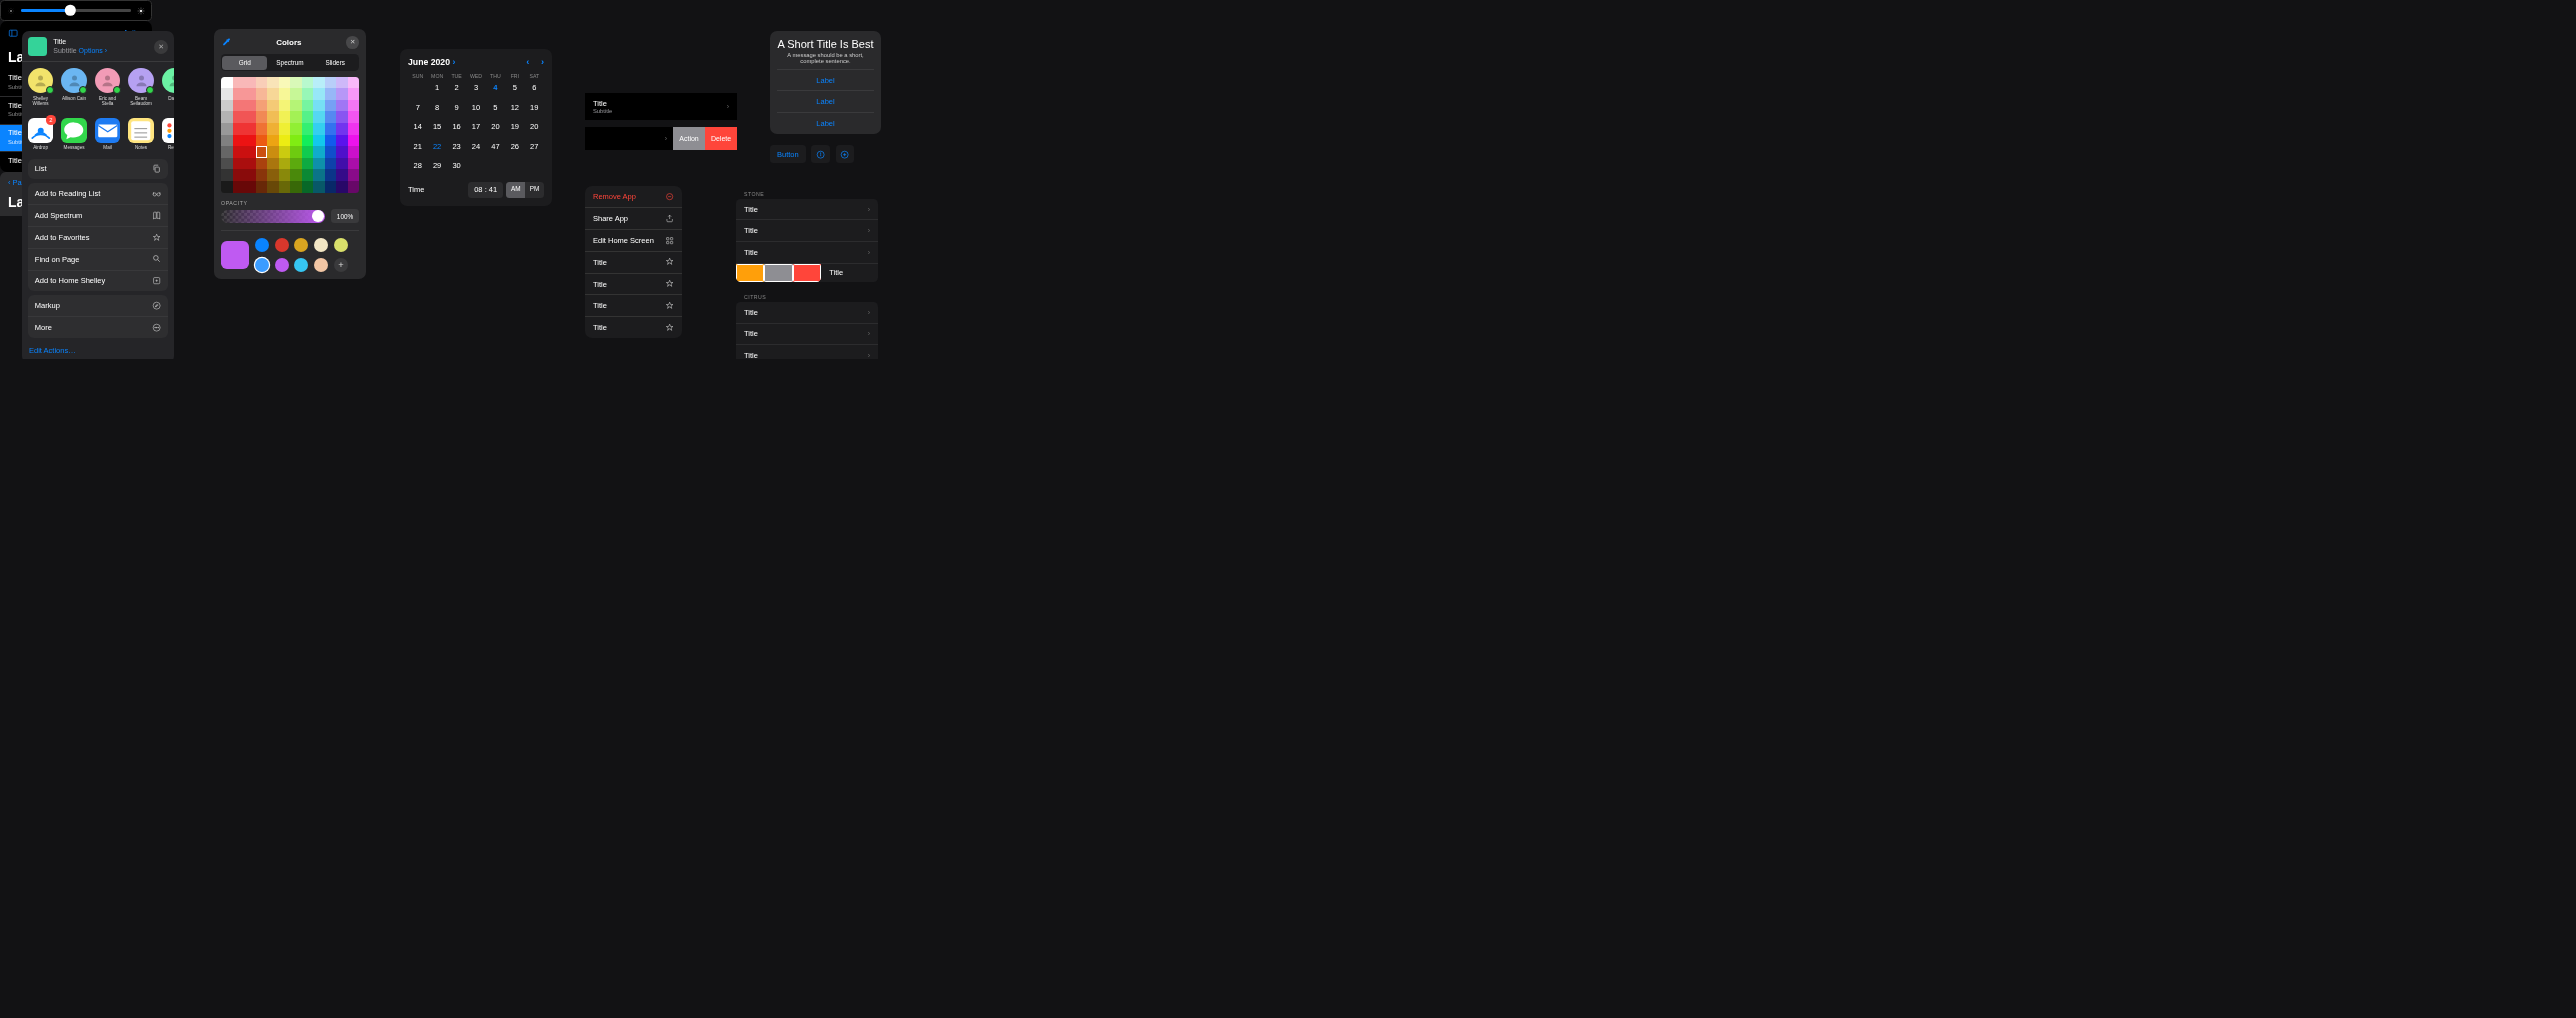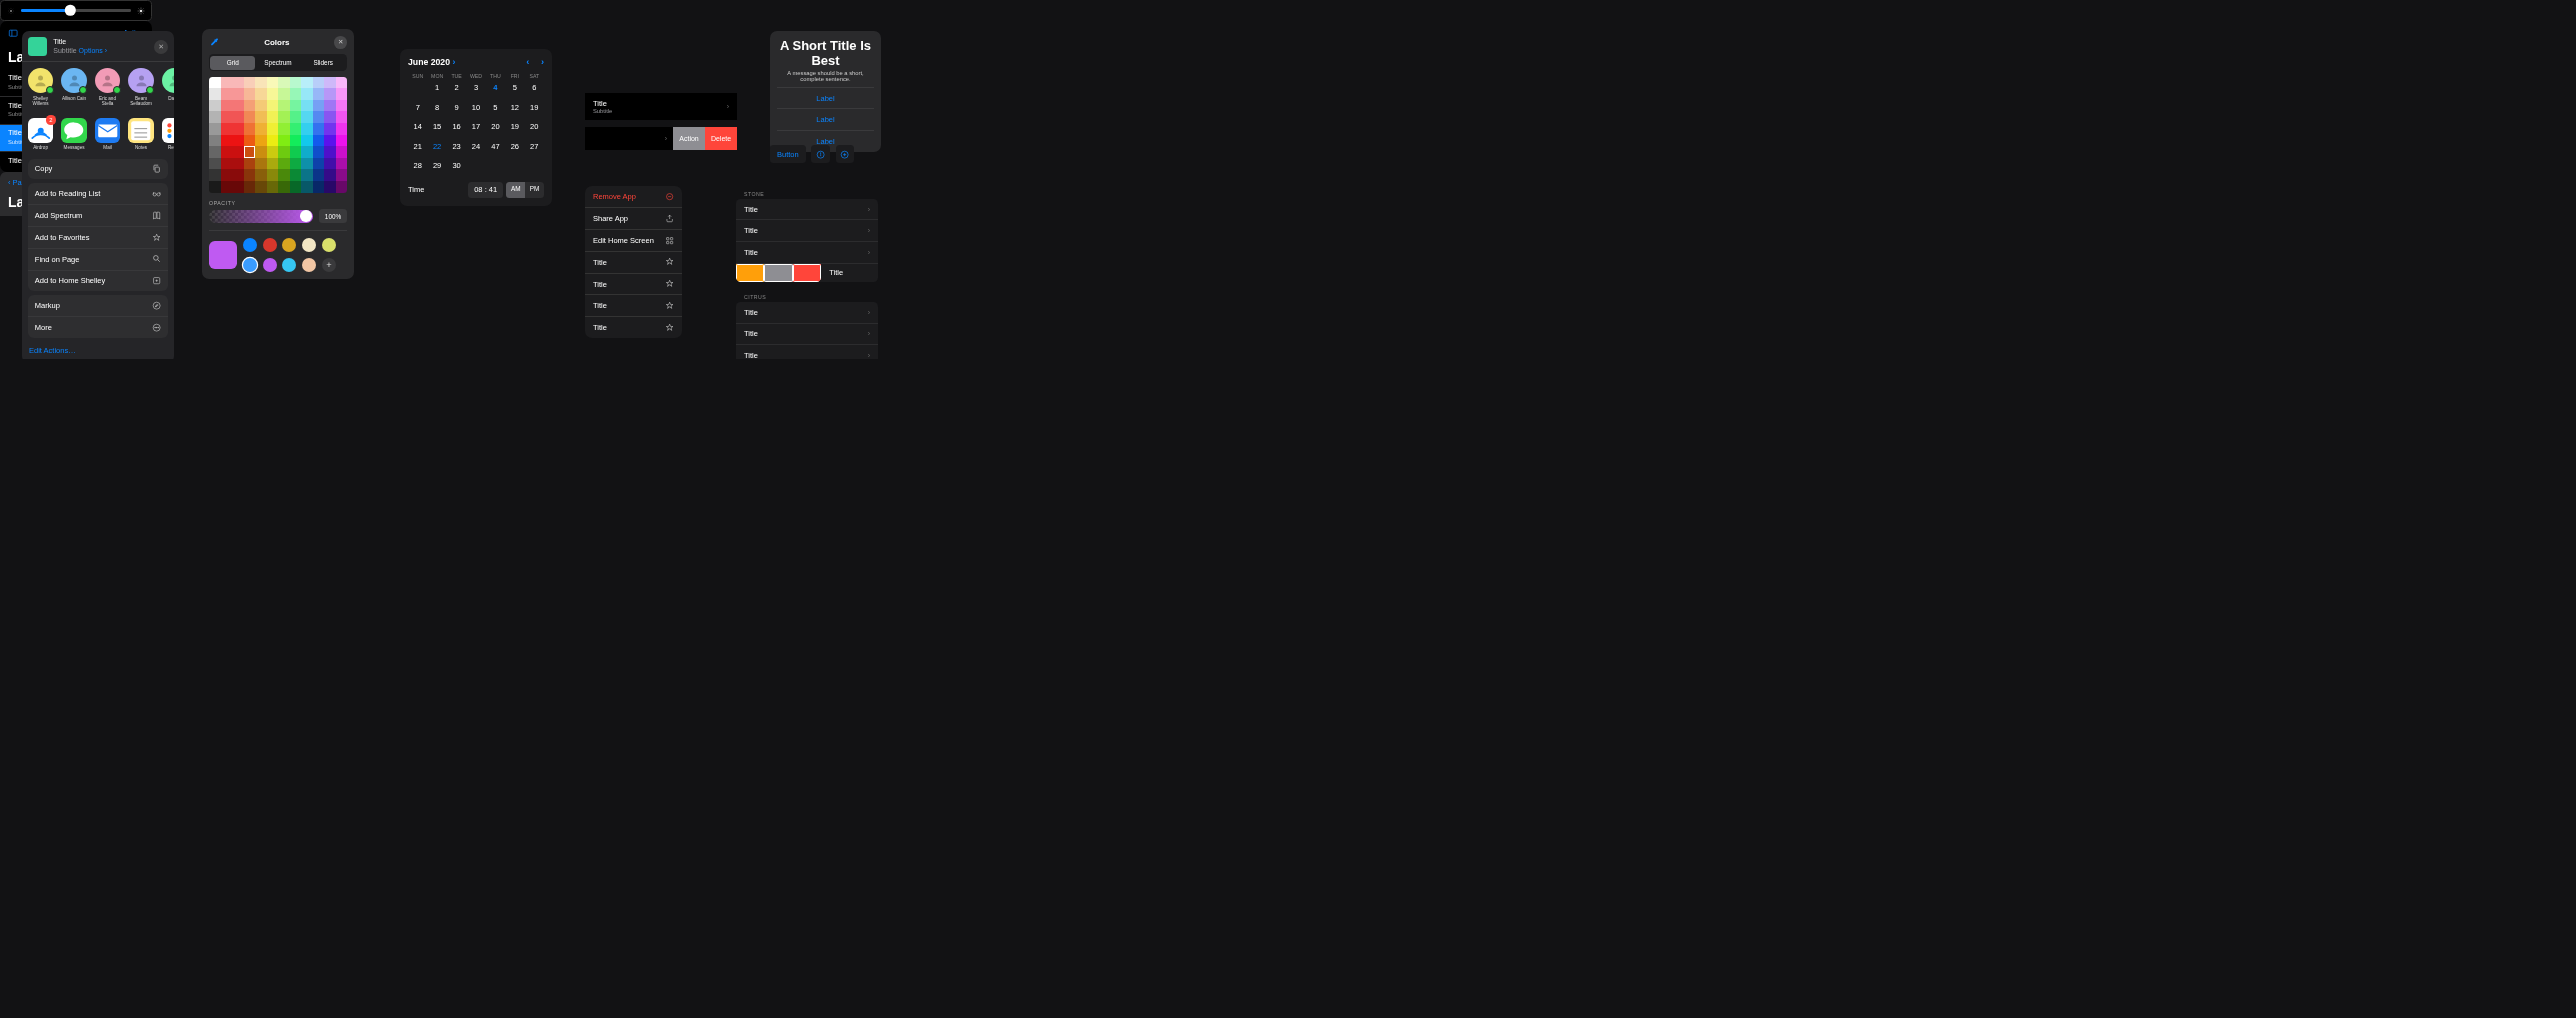--- a/index.html
+++ b/index.html
@@ -23,21 +23,21 @@
 .app { width: 25.5px; text-align: center; font-size: 4.6px; color: #ddd; }
 .app-icon { width: 25.5px; height: 25.5px; border-radius: 5.8px; margin-bottom: 2.3px; position: relative; }
 .notif { position: absolute; top: -2.3px; right: -2.3px; min-width: 9.3px; height: 9.3px; background: #ff453a; border-radius: 4.6px; font-size: 5.8px; display: flex; align-items: center; justify-content: center; color: #fff; }
 .action-group { margin: 3.5px 5.8px; background: #2e2e30; border-radius: 5.8px; overflow: hidden; }
 .action-row { display: flex; align-items: center; justify-content: space-between; padding: 5.8px 7px; font-size: 7.5px; border-bottom: 0.6px solid #38383a; cursor: pointer; }
 .action-row:last-child { border-bottom: none; }
 .action-ico { width: 9.3px; height: 9.3px; }
 #share .edit { padding: 4.6px 7px; font-size: 7.5px; }
 
 
-#color { left: 202px; top: 29px; width: 152px; background: #2a2a2c; padding: 7px; }
+#color { left: 214px; top: 29px; width: 152px; background: #2a2a2c; padding: 7px; }
 #color .bar { display: flex; align-items: center; justify-content: space-between; margin-bottom: 5.8px; }
 #color .ttl { flex: 1; text-align: center; font-size: 8px; font-weight: 600; }
 .eyedrop { width: 10.4px; height: 10.4px; }
 .seg { display: flex; background: #1c1c1e; border-radius: 4.6px; padding: 1.2px; font-size: 6.4px; margin-bottom: 5.8px; }
 .seg div { flex: 1; text-align: center; padding: 3.5px 0; border-radius: 3.5px; cursor: pointer; }
 .seg .on { background: #5a5a5e; }
 .grid { display: grid; grid-template-columns: repeat(12, 1fr); height: 116px; border-radius: 3.5px; overflow: hidden; position: relative; }
 .grid div { width: 100%; height: 100%; }
 .grid .sel { outline: 1.7px solid #fff; outline-offset: -1.7px; z-index: 2; }
 #color .lbl { font-size: 5.2px; letter-spacing: 0.6px; margin: 7px 0 3.5px; color: #aaa; text-transform: uppercase; }
@@ -100,21 +100,21 @@
 #swipe .body { flex: 1; background: #000; }
 #swipe .btn { width: 32px; display: flex; align-items: center; justify-content: center; font-size: 7px; }
 
 
 #menu { left: 585px; top: 186px; width: 97px; background: #1c1c1e; border-radius: 7px; overflow: hidden; }
 #menu .row { display: flex; justify-content: space-between; align-items: center; padding: 5.8px 8px; font-size: 7.5px; border-bottom: 0.6px solid #333; cursor: pointer; }
 #menu .row:last-child { border-bottom: none; }
 
 
 #alert { left: 770px; top: 31px; width: 111px; background: #2a2a2c; border-radius: 7px; text-align: center; padding: 7px 7px 0; }
-#alert h3 { font-size: 13px; font-weight: 700; }
+#alert h3 { font-size: 11px; font-weight: 400; }
 #alert p { font-size: 5.8px; color: #ccc; margin: 2.3px 0 4.6px; }
 #alert .btn { padding: 5.8px 0; border-top: 0.6px solid #3a3a3c; font-size: 7.5px; cursor: pointer; }
 
 
 #btns { left: 770px; top: 145px; display: flex; gap: 5.8px; }
 #btns .b { background: #1c1c1e; border-radius: 3.5px; padding: 4.6px 7px; font-size: 7.5px; cursor: pointer; display: flex; align-items: center; justify-content: center; }
 #btns .ib { width: 18.5px; padding: 4.6px 0; }
 
 
 #glist { left: 736px; top: 186px; width: 142px; }
@@ -224,21 +224,21 @@
         <div class="app-icon" style="background:#ffffff"><svg viewBox="0 0 24 24">
             <circle cx="7" cy="7" r="2" fill="#ff453a"></circle>
             <circle cx="7" cy="12" r="2" fill="#ff9f0a"></circle>
             <circle cx="7" cy="17" r="2" fill="#0a84ff"></circle>
           </svg></div>
         <div>Remin</div>
       </div>
     </div>
   <div class="action-group">
     <div class="action-row">
-      <span>Copy</span>
+      <span>List</span>
       <svg class="action-ico" viewBox="0 0 24 24" fill="none" stroke="#ddd" stroke-width="1.6">
           <rect x="8" y="8" width="11" height="13" rx="2"></rect>
           <path d="M5 16V5a2 2 0 012-2h9"></path>
         </svg>
     </div>
   </div>
   <div class="action-group" id="ag1">
       <div class="action-row">
         <span>Add to Reading List</span>
         <span class="action-ico"><svg viewBox="0 0 24 24" fill="none" stroke="#ddd" stroke-width="1.4">

